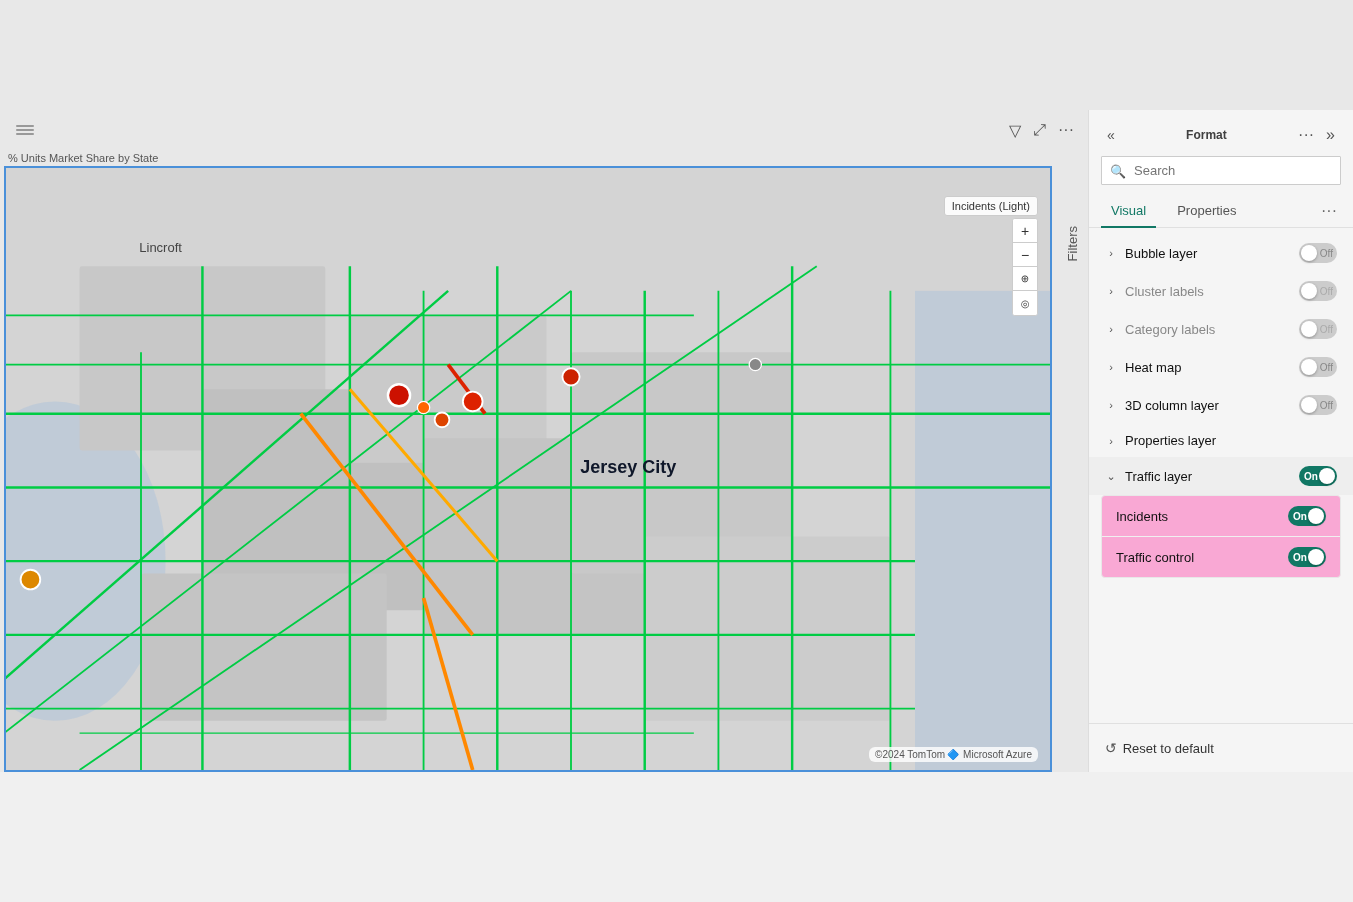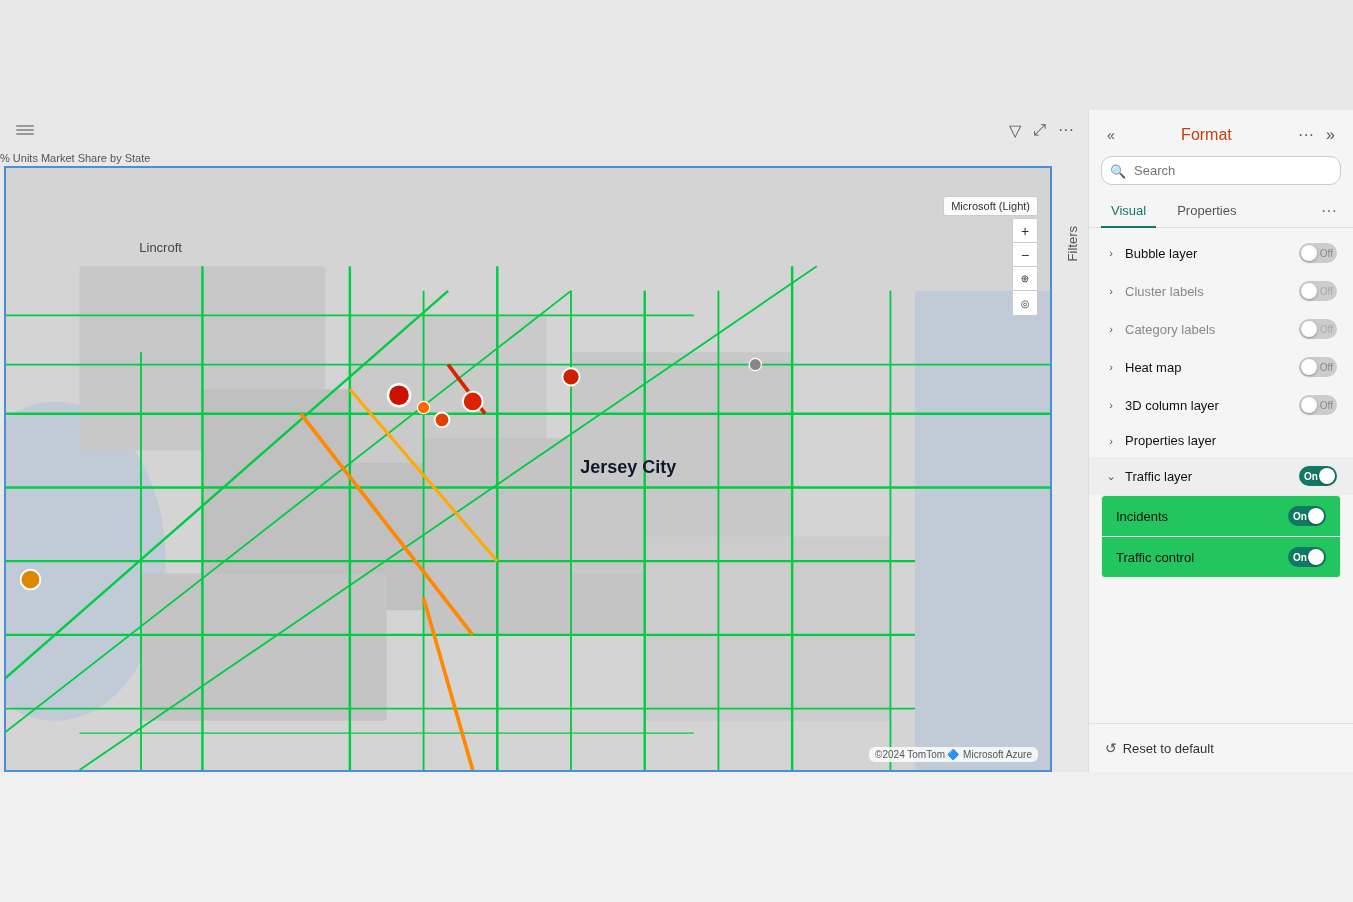--- a/index.html
+++ b/index.html
@@ -53,21 +53,21 @@
 
     .toolbar-right {
       display: flex;
       align-items: center;
       gap: 8px;
     }
 
     .map-label {
       font-size: 11px;
       color: #555;
-      padding: 2px 0;
+      padding: 2px 8px;
     }
 
     .map-container {
       flex: 1;
       position: relative;
       background: #c8c8c8;
       margin: 0 4px;
       overflow: hidden;
       border: 2px solid #4a90d9;
     }
@@ -200,23 +200,23 @@
 
     .format-header {
       display: flex;
       align-items: center;
       justify-content: space-between;
       padding: 14px 16px 10px;
       background: #f5f5f5;
     }
 
     .format-title {
-      font-size: 16px;
-      font-weight: 400;
-      color: #c2410c;
+      font-size: 12px;
+      font-weight: 700;
+      color: #404040;
     }
 
     .format-header-icons {
       display: flex;
       align-items: center;
       gap: 8px;
     }
 
     .icon-btn {
       background: none;
@@ -229,21 +229,21 @@
 
     .search-box {
       margin: 0 12px 10px;
       position: relative;
     }
 
     .search-input {
       width: 100%;
       padding: 6px 12px 6px 32px;
       border: 1px solid #ccc;
-      border-radius: 11px;
+      border-radius: 1px;
       font-size: 13px;
       background: white;
       color: #333;
     }
 
     .search-icon-wrap {
       position: absolute;
       left: 9px;
       top: 50%;
       transform: translateY(-50%);
@@ -359,21 +359,21 @@
       top: 2px;
       transition: left 0.2s;
       box-shadow: 0 1px 3px rgba(0,0,0,0.3);
     }
 
     .toggle-track.off .toggle-knob { left: 2px; }
     .toggle-track.on .toggle-knob { left: 20px; }
 
     
     .traffic-expanded {
-      background: #22c55e;
+      background: #f9a8d4;
       margin: 0 12px 6px;
       border-radius: 4px;
       border: 1px solid #e8e8e8;
       overflow: hidden;
     }
 
     .traffic-sub-item {
       display: flex;
       align-items: center;
       padding: 10px 14px;
@@ -526,21 +526,21 @@
               <circle cx="420" cy="190" r="8" fill="#dd2200" stroke="white" stroke-width="1.5"></circle>
               <circle cx="395" cy="205" r="6" fill="#dd4400" stroke="white" stroke-width="1.5"></circle>
               <circle cx="380" cy="195" r="5" fill="#ff6600" stroke="white" stroke-width="1"></circle>
               <circle cx="360" cy="185" r="9" fill="#cc1100" stroke="white" stroke-width="2"></circle>
               <circle cx="500" cy="170" r="7" fill="#cc2200" stroke="white" stroke-width="1.5"></circle>
               <circle cx="650" cy="160" r="5" fill="#888" stroke="white" stroke-width="1"></circle>
 
               <circle cx="60" cy="335" r="8" fill="#dd8800" stroke="white" stroke-width="1.5"></circle>
             </svg>
 
-            <div class="map-overlay-label">Microsoft (Light)</div>
+            <div class="map-overlay-label">Incidents (Light)</div>
 
             <div class="lincroft-label">Lincroft</div>
             <div class="jersey-city-label">Jersey City</div>
 
             <div class="map-zoom-controls">
               <button class="map-zoom-btn">+</button>
               <button class="map-zoom-btn">−</button>
               <button class="map-zoom-btn" style="font-size:10px;">⊕</button>
               <button class="map-zoom-btn" style="font-size:10px;">◎</button>
             </div>

